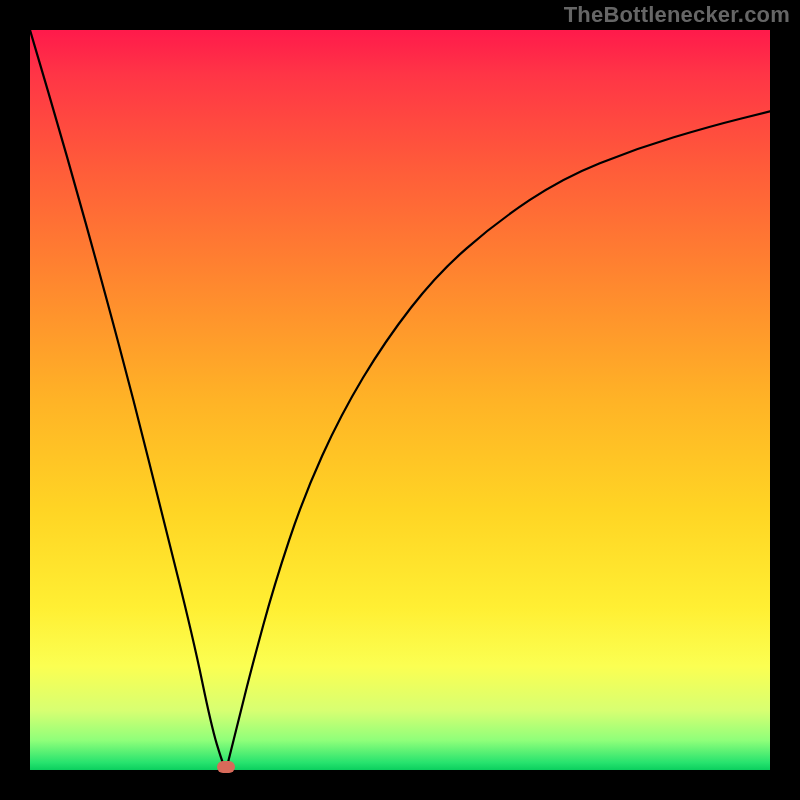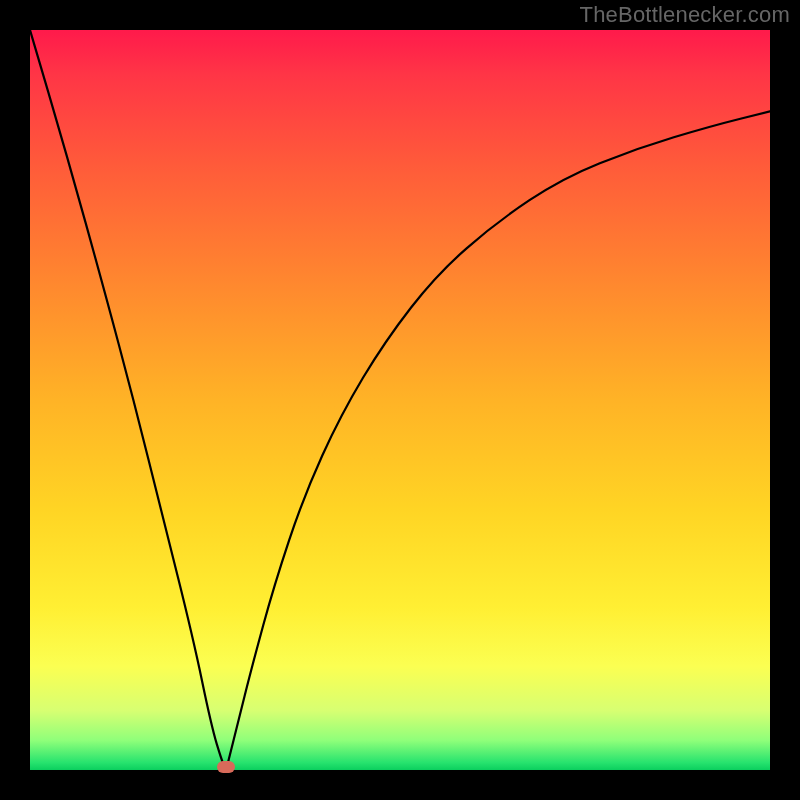--- a/index.html
+++ b/index.html
@@ -16,21 +16,21 @@
     width: 800px;
     height: 800px;
     background: #000;
   }
   .watermark {
     position: absolute;
     top: 2px;
     right: 10px;
     color: #666;
     font-size: 22px;
-    font-weight: 400;
+    font-weight: 700;
     user-select: none;
     letter-spacing: 0.2px;
   }
   .plot-area {
     position: absolute;
     left: 30px;
     top: 30px;
     width: 740px;
     height: 740px;
     background: linear-gradient(to bottom,

